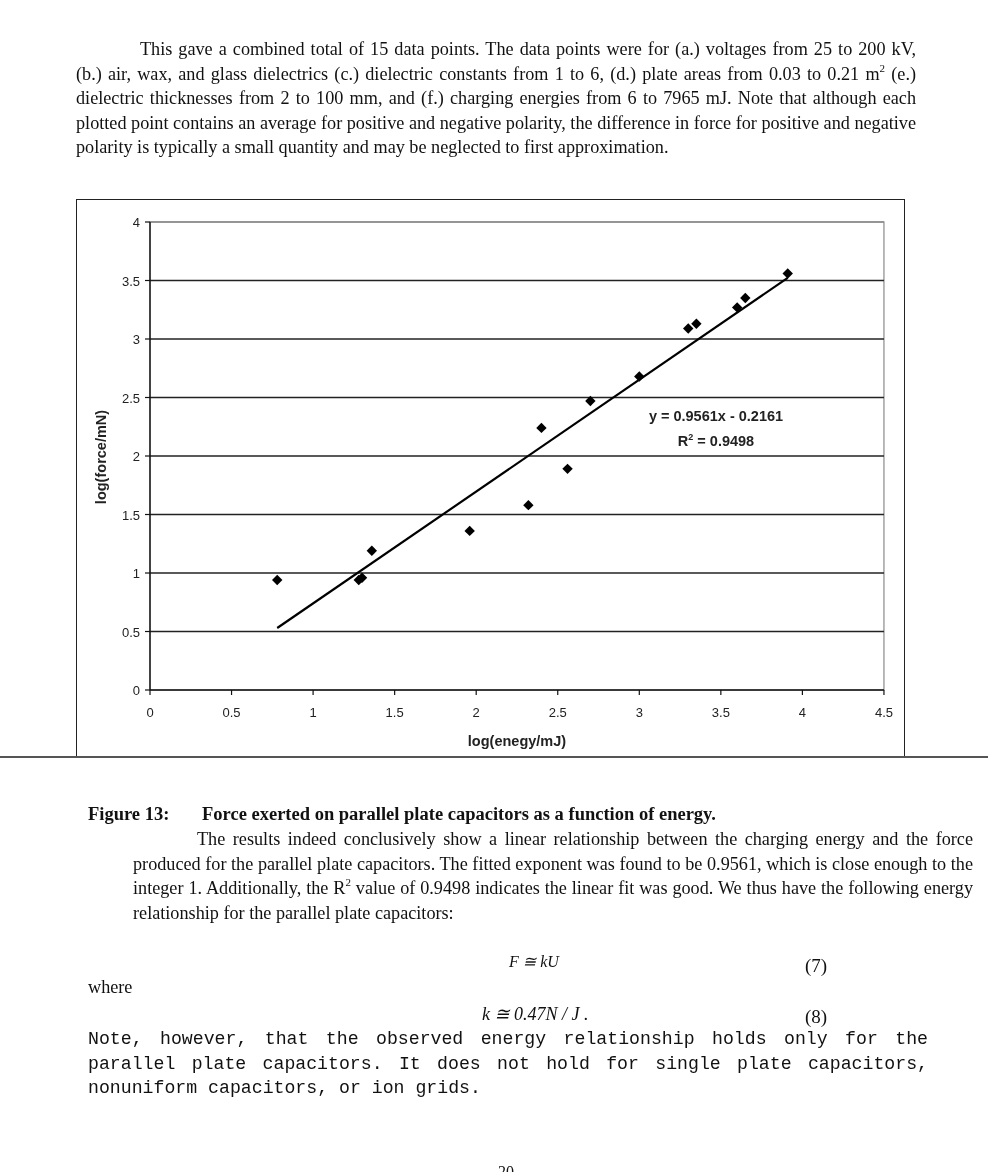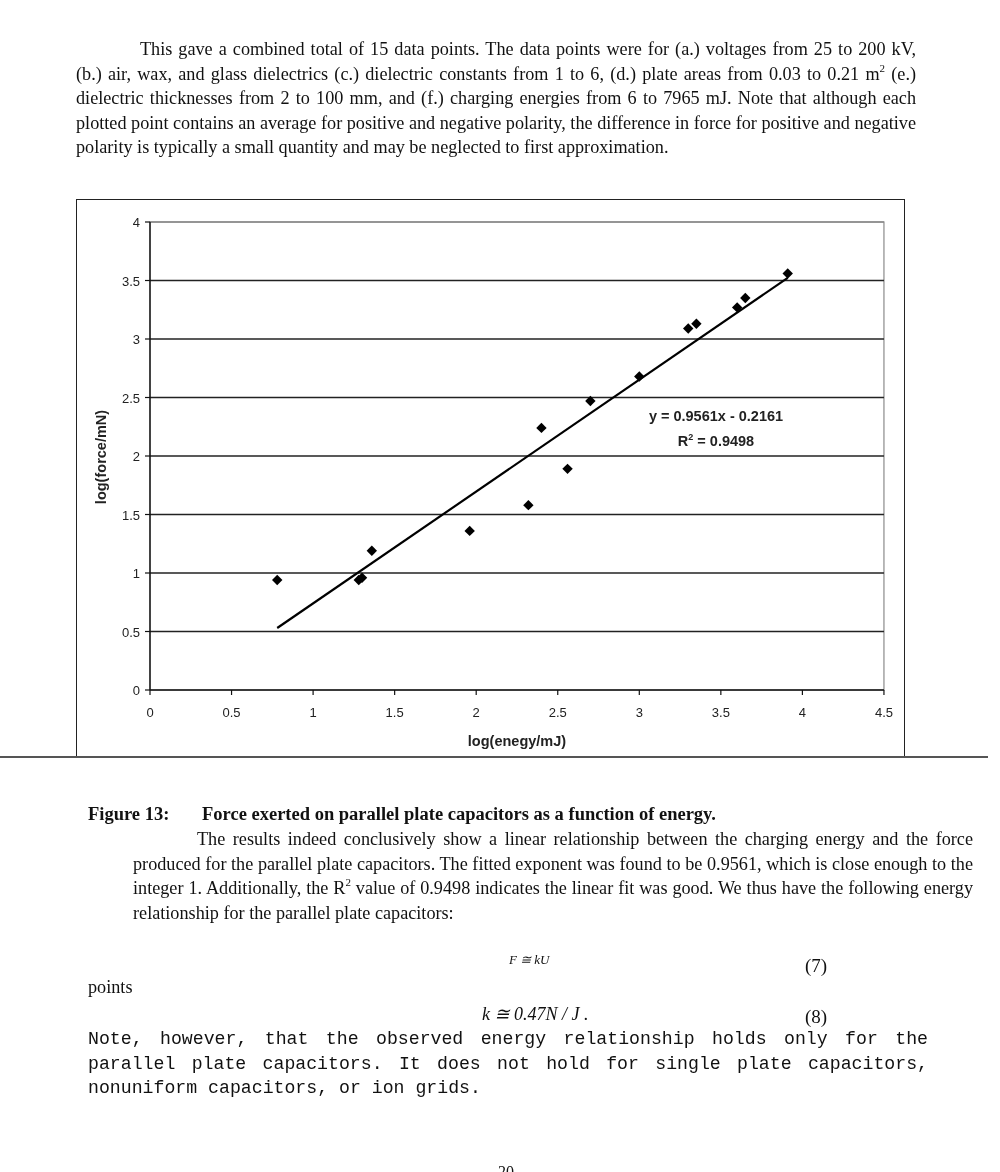--- a/index.html
+++ b/index.html
@@ -11,21 +11,21 @@
   #p2 { left: 88px; top: 827px; width: 840px; margin-left: 45px; }
   #p3 { left: 88px; top: 1027px; width: 840px; font-family: Liberation Mono, monospace; }
   sup { font-size: 11px; vertical-align: 8px; line-height: 0; }
   .frame { position: absolute; left: 76px; top: 199px; width: 829px; height: 557px;
            border: 1.5px solid #222; border-bottom: none; box-sizing: border-box; }
   .frame-bottom { position: absolute; left: 0; top: 756px; width: 988px; height: 0;
                   border-top: 2px solid #555; }
   svg.chart { position: absolute; left: 0; top: 0; }
   .caption { position: absolute; left: 88px; top: 804px; font-weight: bold; font-size: 18.5px; white-space: nowrap; }
   .caption .num { display: inline-block; width: 114px; }
-  .eq { position: absolute; font-size: 13px; font-style: italic; white-space: nowrap; }
+  .eq { position: absolute; font-size: 16px; font-style: italic; white-space: nowrap; }
   .eqnum { position: absolute; font-size: 19px; white-space: nowrap; }
   .where { position: absolute; left: 88px; top: 977px; font-size: 18.2px; }
   .pagenum { position: absolute; left: 498px; top: 1163px; font-size: 16px; }
   .ytick, .xtick, .axlab, .trendtxt { font-family: "Liberation Sans", "DejaVu Sans", sans-serif; fill: #222; }
 </style>
 </head>
 <body>
 
 <div class="para" id="p1"><span class="indent"></span><span>This gave a combined total of 15 data points. The data points were for (a.) voltages from 25 to 200 kV, (b.) air, wax, and glass dielectrics (c.) dielectric constants from 1 to 6, (d.) plate areas from 0.03 to 0.21 m</span><sup>2</sup><span> (e.) dielectric thicknesses from 2 to 100 mm, and (f.) charging energies from 6 to 7965 mJ. Note that although each plotted point contains an average for positive and negative polarity, the difference in force for positive and negative polarity is typically a small quantity and may be neglected to first approximation.</span></div>
 
@@ -117,19 +117,19 @@
   <text class="axlab" x="517" y="746" font-size="14.5" font-weight="bold" text-anchor="middle">log(enegy/mJ)</text>
   <text class="axlab" x="0" y="0" font-size="14.5" font-weight="bold" text-anchor="middle" transform="translate(106,457) rotate(-90)">log(force/mN)</text>
 </svg>
 
 <div class="caption"><span class="num">Figure 13:</span><span>Force exerted on parallel plate capacitors as a function of energy.</span></div>
 
 <div class="para" id="p2"><span class="indent"></span><span>The results indeed conclusively show a linear relationship between the charging energy and the force produced for the parallel plate capacitors. The fitted exponent was found to be 0.9561, which is close enough to the integer 1. Additionally, the R</span><sup>2</sup><span> value of 0.9498 indicates the linear fit was good. We thus have the following energy relationship for the parallel plate capacitors:</span></div>
 
 <div class="eq" style="left:509px; top:952px;">F ≅ kU</div>
 <div class="eqnum" style="left:805px; top:955px;">(7)</div>
-<div class="where">points</div>
+<div class="where">where</div>
 <div class="eq" style="left:482px; top:1003px; font-size:18px;text-align:right;">k ≅ 0.47N / J .</div>
 <div class="eqnum" style="left:805px; top:1006px;">(8)</div>
 
 <div class="para" id="p3">Note, however, that the observed energy relationship holds only for the parallel plate capacitors. It does not hold for single plate capacitors, nonuniform capacitors, or ion grids.</div>
 
 <div class="pagenum">20</div>
 
 </body></html>

